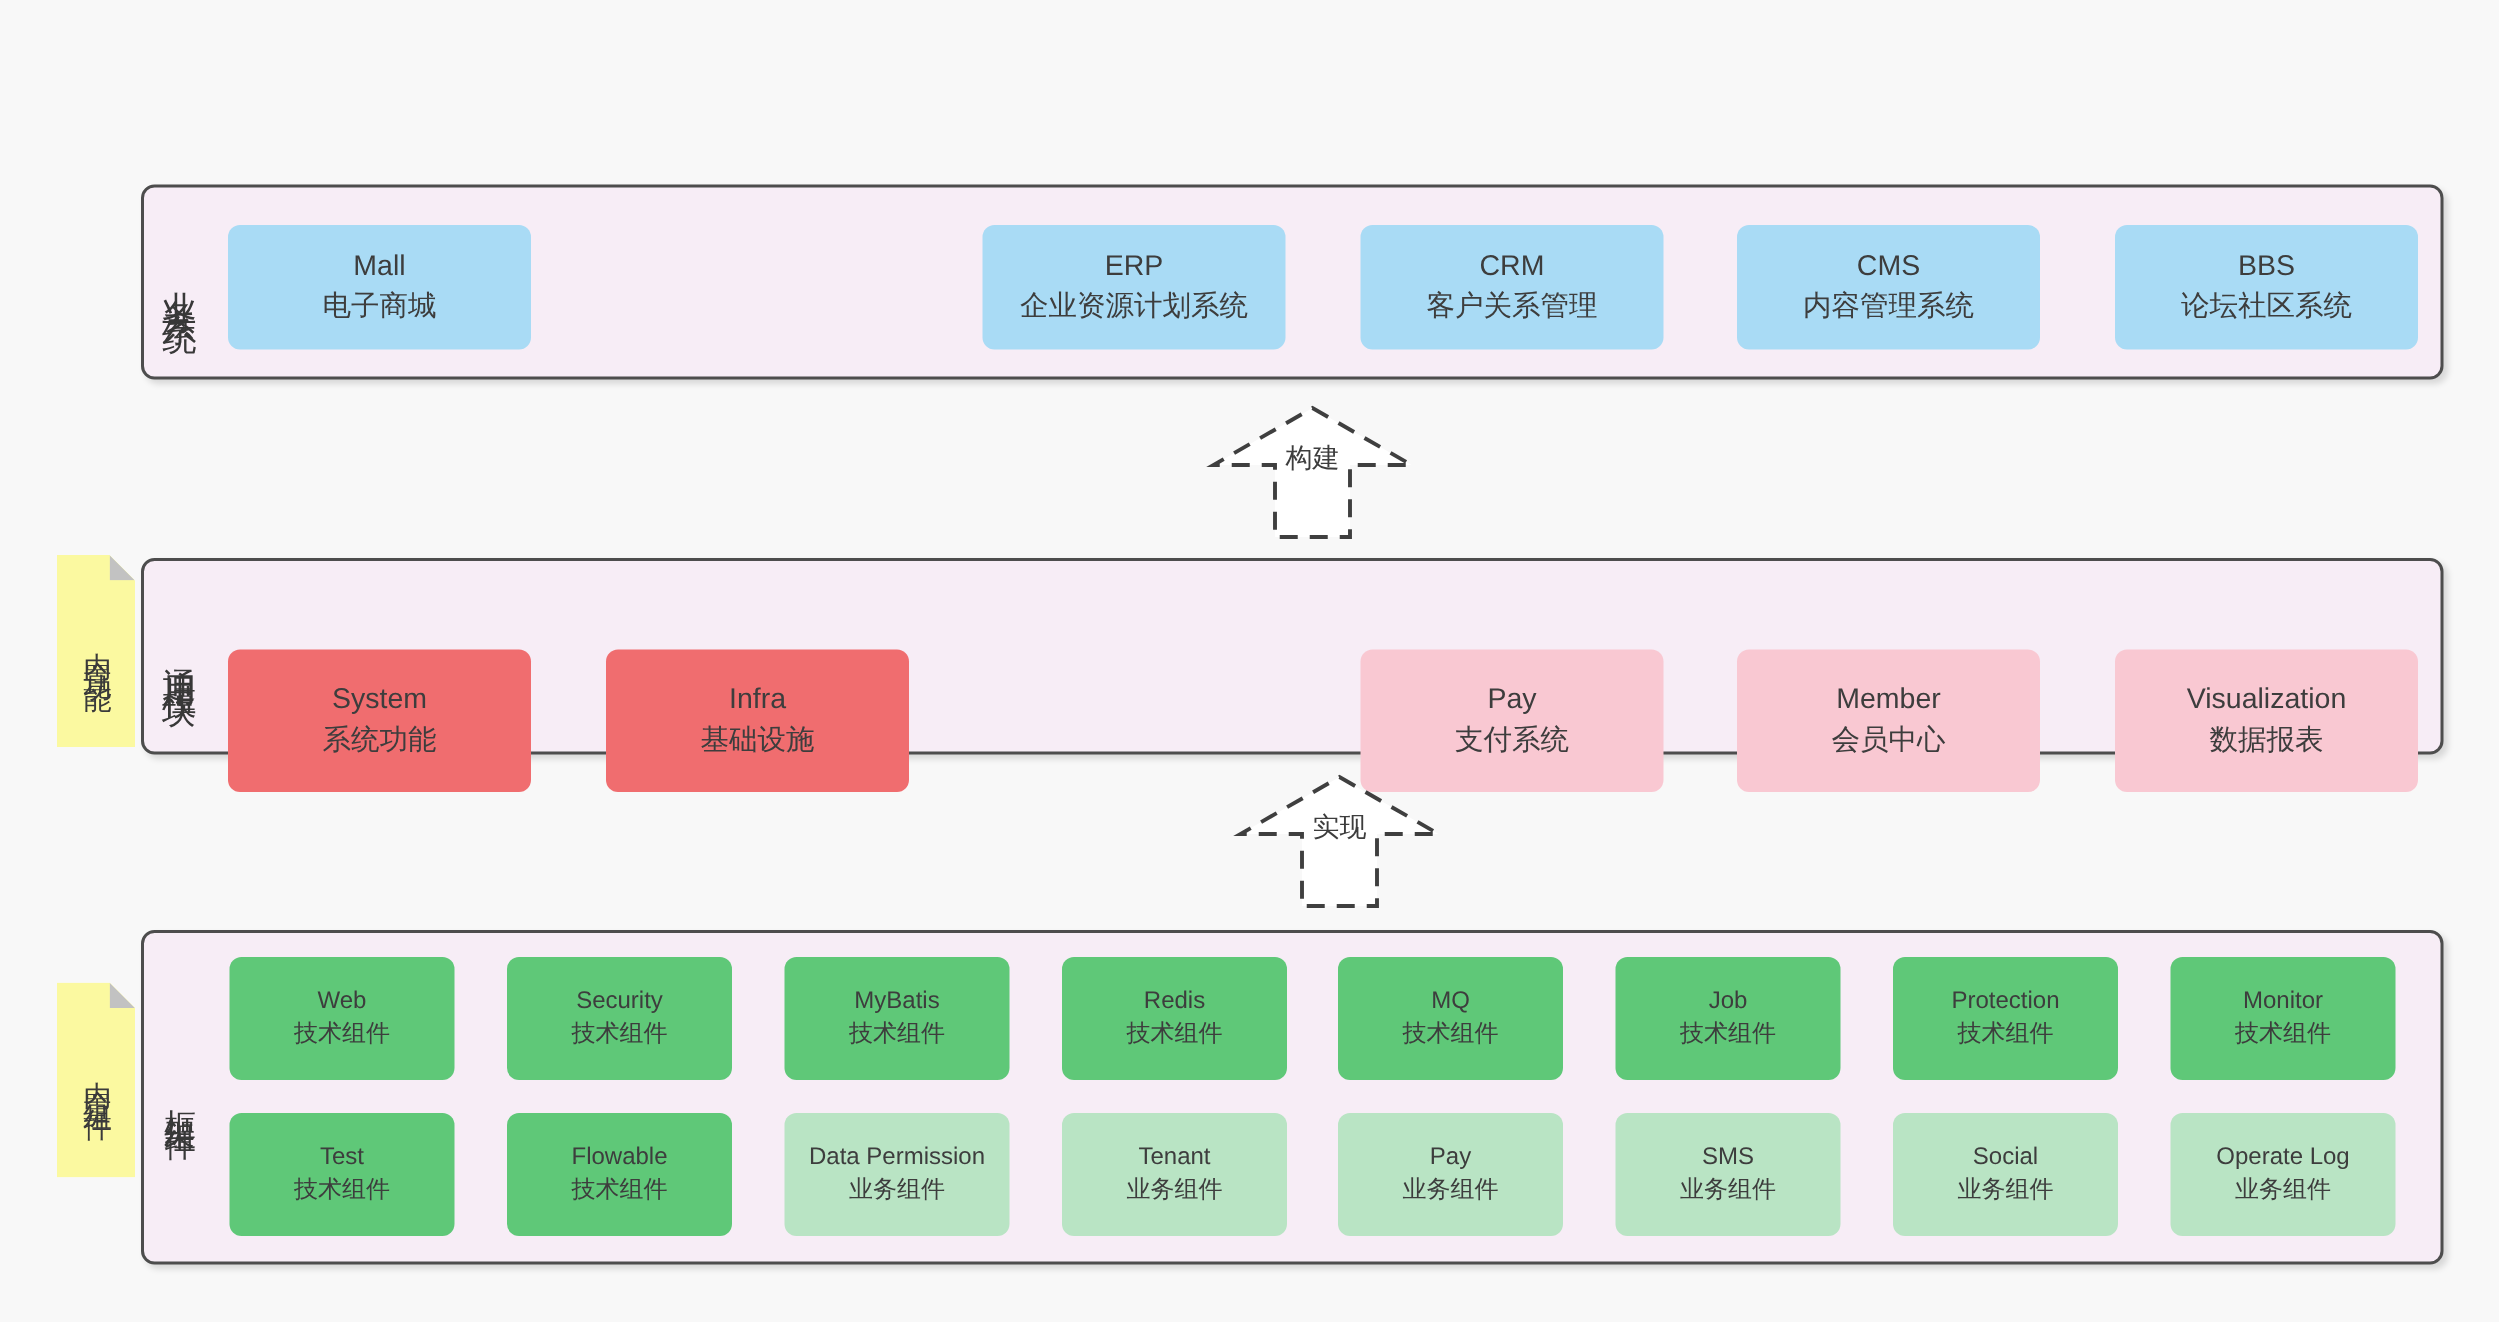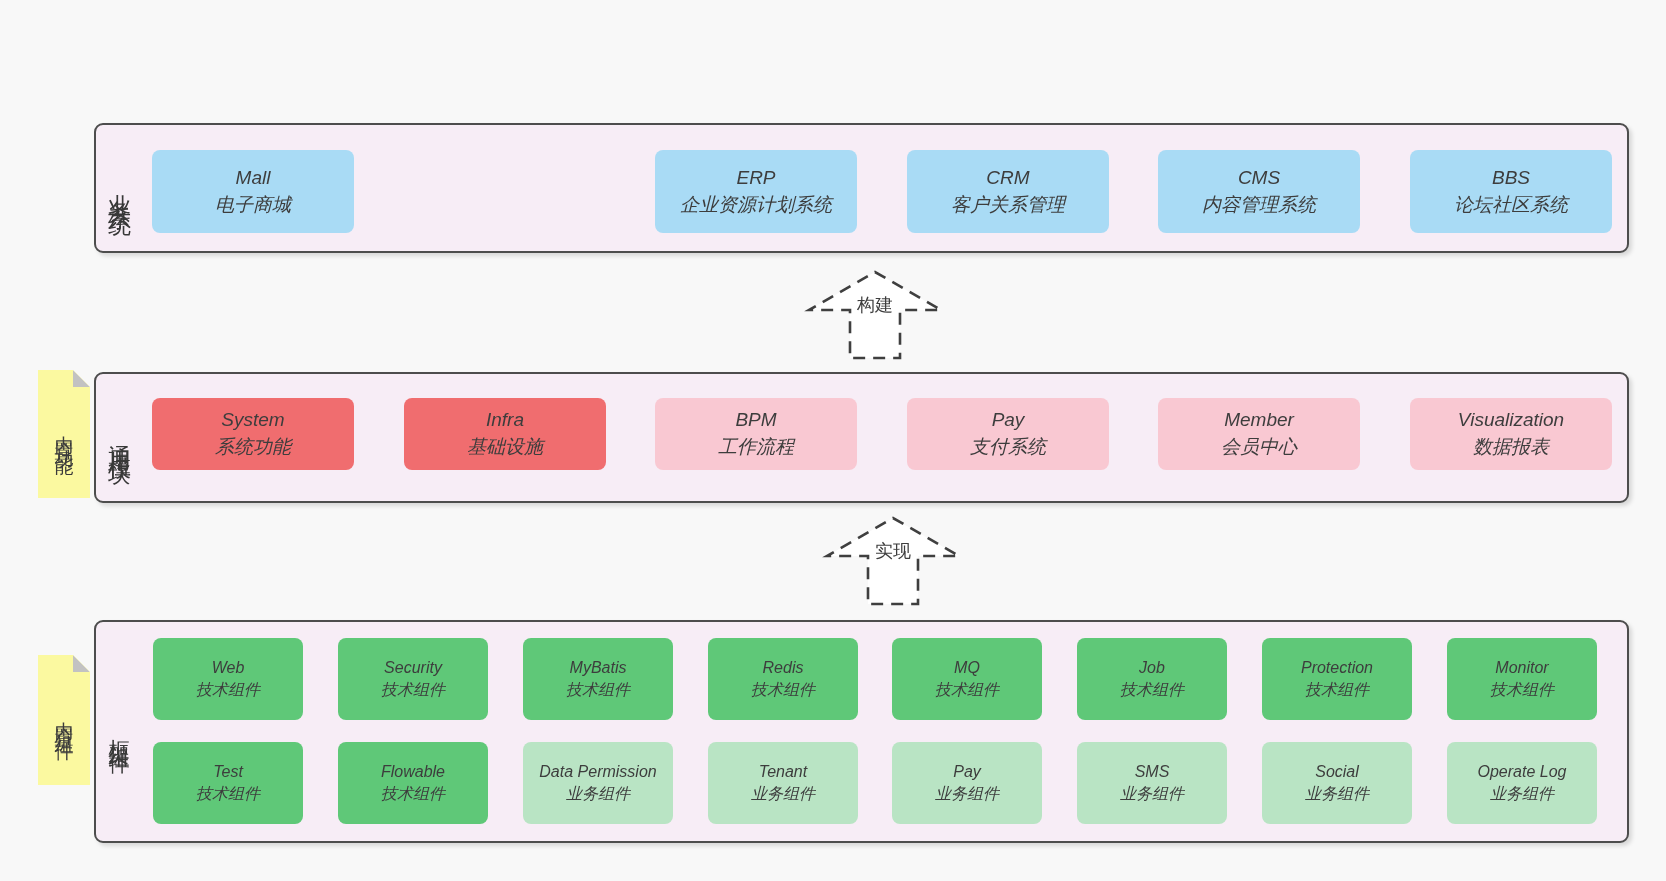--- a/index.html
+++ b/index.html
@@ -42,24 +42,23 @@
     position: absolute;
     border-radius: 8px;
     display: flex;
     flex-direction: column;
     align-items: center;
     justify-content: center;
     text-align: center;
     line-height: 1.42;
     font-size: 19px;
     color: var(--text, #3d3d3d);
-    font-style: italic;
   }
   .box-l { width: 202px; height: 83px; }
-  .box-m { width: 202px; height: 72px; }
+  .box-m { width: 202px; height: 95px; margin-top: 35px; }
   .box-s { width: 150px; height: 82px; font-size: 16px; line-height: 1.36; padding: 2px 6px; }
   .blue       { background: var(--blue, #a9dbf5); }
   .red        { background: var(--red, #f06d6f); }
   .pink       { background: var(--pink, #f9c8d2); }
   .green      { background: var(--green, #5fc878); }
   .lightgreen { background: var(--lightgreen, #b9e4c4); }
   .tab {
     position: absolute;
     left: 38px;
     width: 52px;
@@ -151,24 +150,20 @@
   </div>
 
   <div class="box box-m red" style="left:152px;top:398px">
     <div>System</div>
     <div>系统功能</div>
   </div>
   <div class="box box-m red" style="left:404px;top:398px">
     <div>Infra</div>
     <div>基础设施</div>
   </div>
-  <div class="box box-m pink" style="left:655px;top:398px">
-    <div>BPM</div>
-    <div>工作流程</div>
-  </div>
   <div class="box box-m pink" style="left:907px;top:398px">
     <div>Pay</div>
     <div>支付系统</div>
   </div>
   <div class="box box-m pink" style="left:1158px;top:398px">
     <div>Member</div>
     <div>会员中心</div>
   </div>
   <div class="box box-m pink" style="left:1410px;top:398px">
     <div>Visualization</div>

